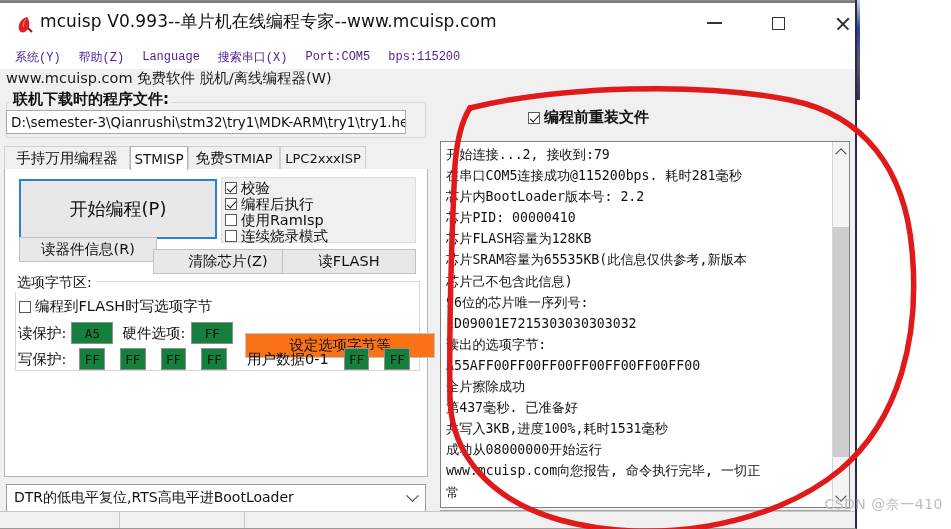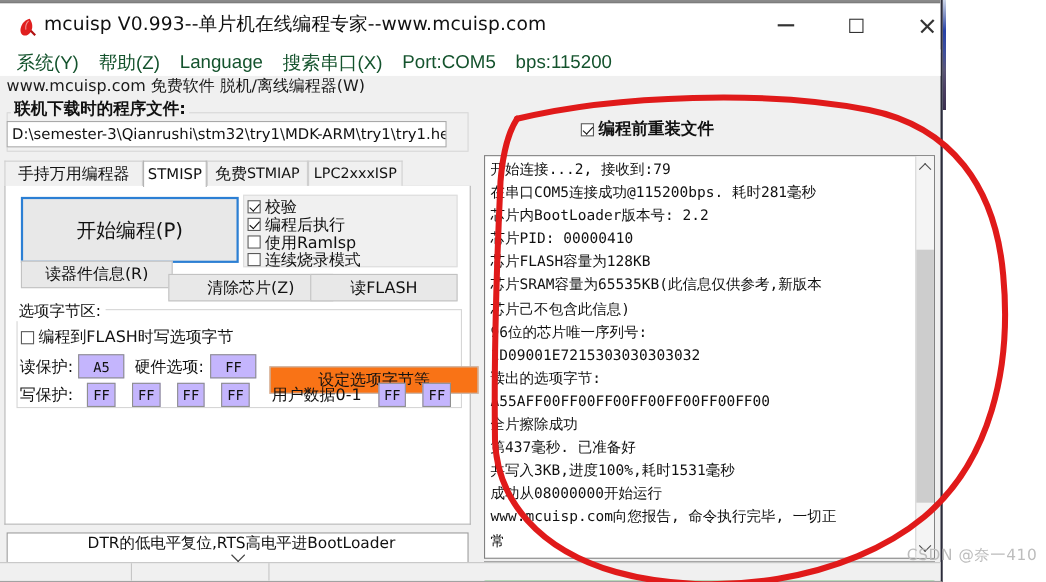--- a/index.html
+++ b/index.html
@@ -74,22 +74,22 @@
   .wb-close::before{ transform:rotate(45deg); }
   .wb-close::after { transform:rotate(-45deg); }
 
   
   #menu-bar {
     position:absolute; left:0; top:45px; height:24px; width:857px;
     display:flex; align-items:center; padding-left:6px; gap:0;
     background:#ffffff;
   }
   .menu-item {
-    font-size:17px; color:#14532d; white-space:nowrap;
-    font-family:Liberation Sans, sans-serif;
+    font-size:12px; color:#4c1d95; white-space:nowrap;
+    font-family:Liberation Mono, monospace;
     padding:0 9px;
   }
   #menu-row2 {
     position:absolute; left:6px; top:69px; height:22px;
     font-size:14.5px; color:#1a1a1a; white-space:nowrap;
     font-family:"DejaVu Sans","Liberation Sans",sans-serif;
   }
 
   
   #left-col { position:absolute; left:0; top:92px; width:432px; height:437px; }
@@ -186,21 +186,21 @@
   #opt-group-label {
     position:absolute; left:8px; top:105px; z-index:2;
     background:#ffffff; padding:0 4px; font-size:14px; color:#111;
     font-family:"DejaVu Sans","Liberation Sans",sans-serif;
   }
   #opt-writeflash-row {
     position:absolute; left:14px; top:128px;
     display:flex; align-items:center;
   }
   .hexbox {
-    background:#c4b5fd; border:1px solid #8f8f8f;
+    background:#15803d; border:1px solid #8f8f8f;
     font-family:"DejaVu Sans Mono","Liberation Mono",monospace;
     font-size:12.5px; color:#111;
     display:flex; align-items:center; justify-content:center;
     height:22px;
   }
   .rowlabel {
     font-size:14.5px; color:#111; white-space:nowrap;
     font-family:"DejaVu Sans","Liberation Sans",sans-serif;
   }
   #opt-row-read {
@@ -216,21 +216,21 @@
     background:#f97316; border:1px solid #c2c2c2;
     display:flex; align-items:center; justify-content:center;
     font-size:14.5px; color:#111;
     font-family:"DejaVu Sans","Liberation Sans",sans-serif;
   }
 
   
   #dtr-combo {
     position:absolute; left:6px; top:392px; width:420px; height:28px;
     background:#ffffff; border:1px solid #9a9a9a;
-    display:flex; align-items:center;flex-direction:column;
+    display:flex; align-items:center;
   }
   #dtr-combo-text {
     flex:1; padding-left:7px; font-size:14px; color:#111;
     font-family:"DejaVu Sans","Liberation Sans",sans-serif; white-space:nowrap;
   }
   #dtr-combo-arrow {
     width:26px; display:flex; align-items:center; justify-content:center;
     color:#3b3b3b; font-size:13px;
   }
   .chev-d { width:9px; height:9px; border-right:1.6px solid #444;

